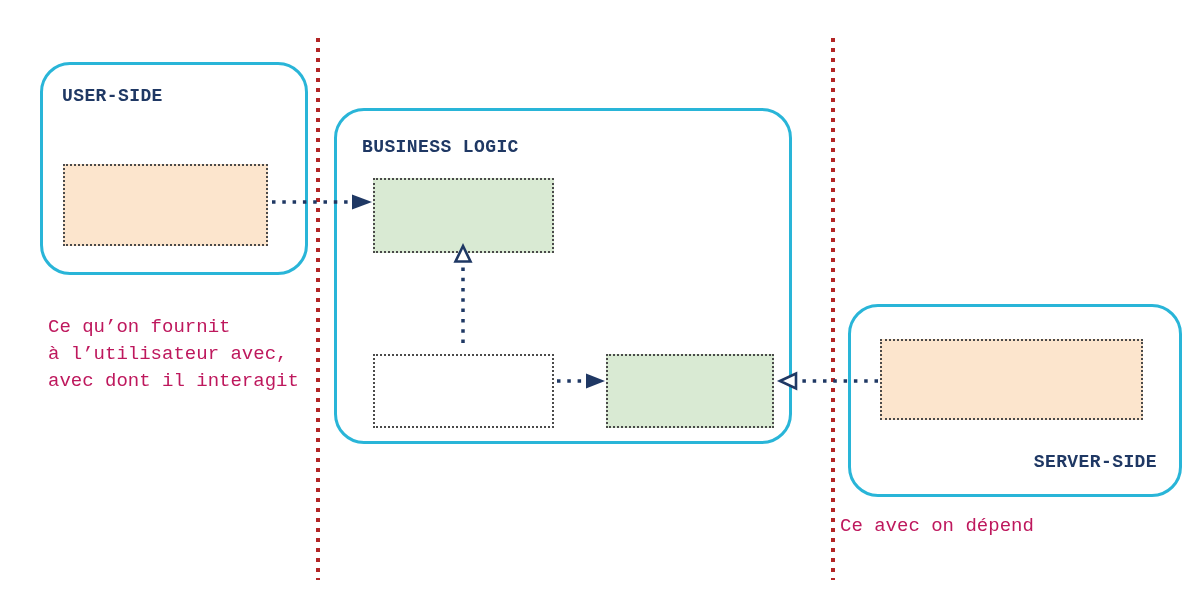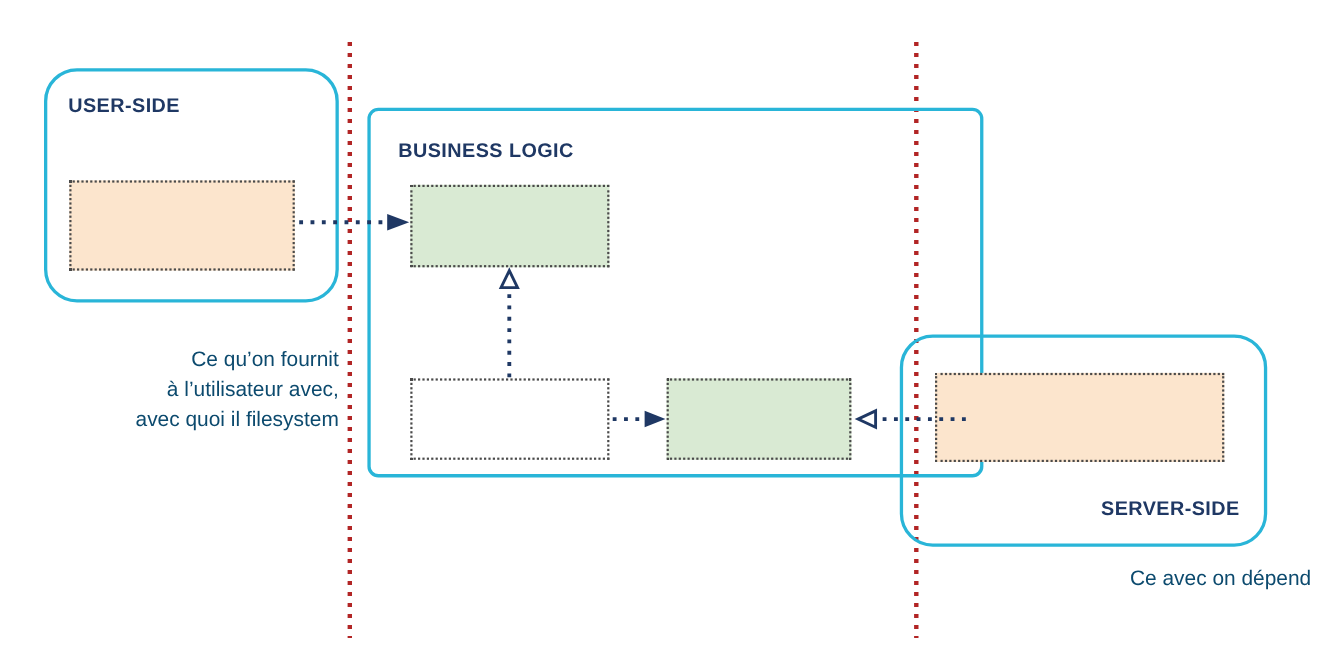--- a/index.html
+++ b/index.html
@@ -1,20 +1,20 @@
 <!DOCTYPE html>
 <html><head>
 <meta charset="utf-8">
 <style>
   html,body{margin:0;padding:0;background:#ffffff;}
   .canvas{
     position:relative;
     width:1200px;height:600px;
     background:#ffffff;
-    font-family:Liberation Sans, sans-serif;
+    font-family:Liberation Mono, monospace;
     overflow:hidden;
   }
   
   .redline{
     position:absolute;
     width:4px;
     background:repeating-linear-gradient(to bottom,#b22525 0 4px,transparent 4px 10px);
   }
   
   .zone{
@@ -36,56 +36,56 @@
     position:absolute;
     border:2px dotted #4a4a4a;
     box-sizing:border-box;
   }
   .fill-orange{background:#fce5cd;}
   .fill-green{background:#d9ead3;}
   .fill-white{background:#ffffff;}
   
   .caption{
     position:absolute;
-    color:#0c4a6e;
+    color:#be185d;
     font-size:19px;
     line-height:27px;
-    text-align:right;
+    text-align:left;
   }
   .arrows{position:absolute;left:0;top:0;}
 </style>
 </head>
 <body>
 
 <div class="canvas">
 
   <div class="redline" style="left:316px;top:38px;height:542px;"></div>
   <div class="redline" style="left:831px;top:38px;height:542px;"></div>
 
   <div class="zone" style="left:40px;top:62px;width:268px;height:213px;border-radius:30px;">
     <div class="zone-title" style="left:19px;top:21px;">USER-SIDE</div>
     <div class="cell fill-orange" style="left:20px;top:99px;width:205px;height:82px;"></div>
   </div>
 
-  <div class="zone" style="left:334px;top:98px;width:560px;height:336px;border-radius:10px;">
+  <div class="zone" style="left:334px;top:108px;width:458px;height:336px;border-radius:30px;">
     <div class="zone-title" style="left:25px;top:26px;">BUSINESS LOGIC</div>
     <div class="cell fill-green" style="left:36px;top:67px;width:181px;height:75px;"></div>
     <div class="cell fill-white" style="left:36px;top:243px;width:181px;height:74px;"></div>
     <div class="cell fill-green" style="left:269px;top:243px;width:168px;height:74px;"></div>
   </div>
 
-  <div class="zone" style="left:818px;top:304px;width:334px;height:193px;border-radius:30px;">
+  <div class="zone" style="left:848px;top:304px;width:334px;height:193px;border-radius:30px;">
     <div class="cell fill-orange" style="left:29px;top:32px;width:263px;height:81px;"></div>
     <div class="zone-title" style="right:22px;top:145px;">SERVER-SIDE</div>
   </div>
 
   <div class="caption" style="left:48px;top:314px;width:260px;">
     <div>Ce qu’on fournit</div>
     <div>à l’utilisateur avec,</div>
-    <div>avec quoi il filesystem</div>
+    <div>avec dont il interagit</div>
   </div>
 
 
   <div class="caption" style="left:840px;top:513px;width:352px;">
     <div>Ce avec on dépend</div>
   </div>
 
   <svg class="arrows" width="1200" height="600" viewBox="0 0 1200 600">
 
     <g stroke="#1f3864" stroke-width="3.5" stroke-dasharray="3.5 6.8" fill="none">

